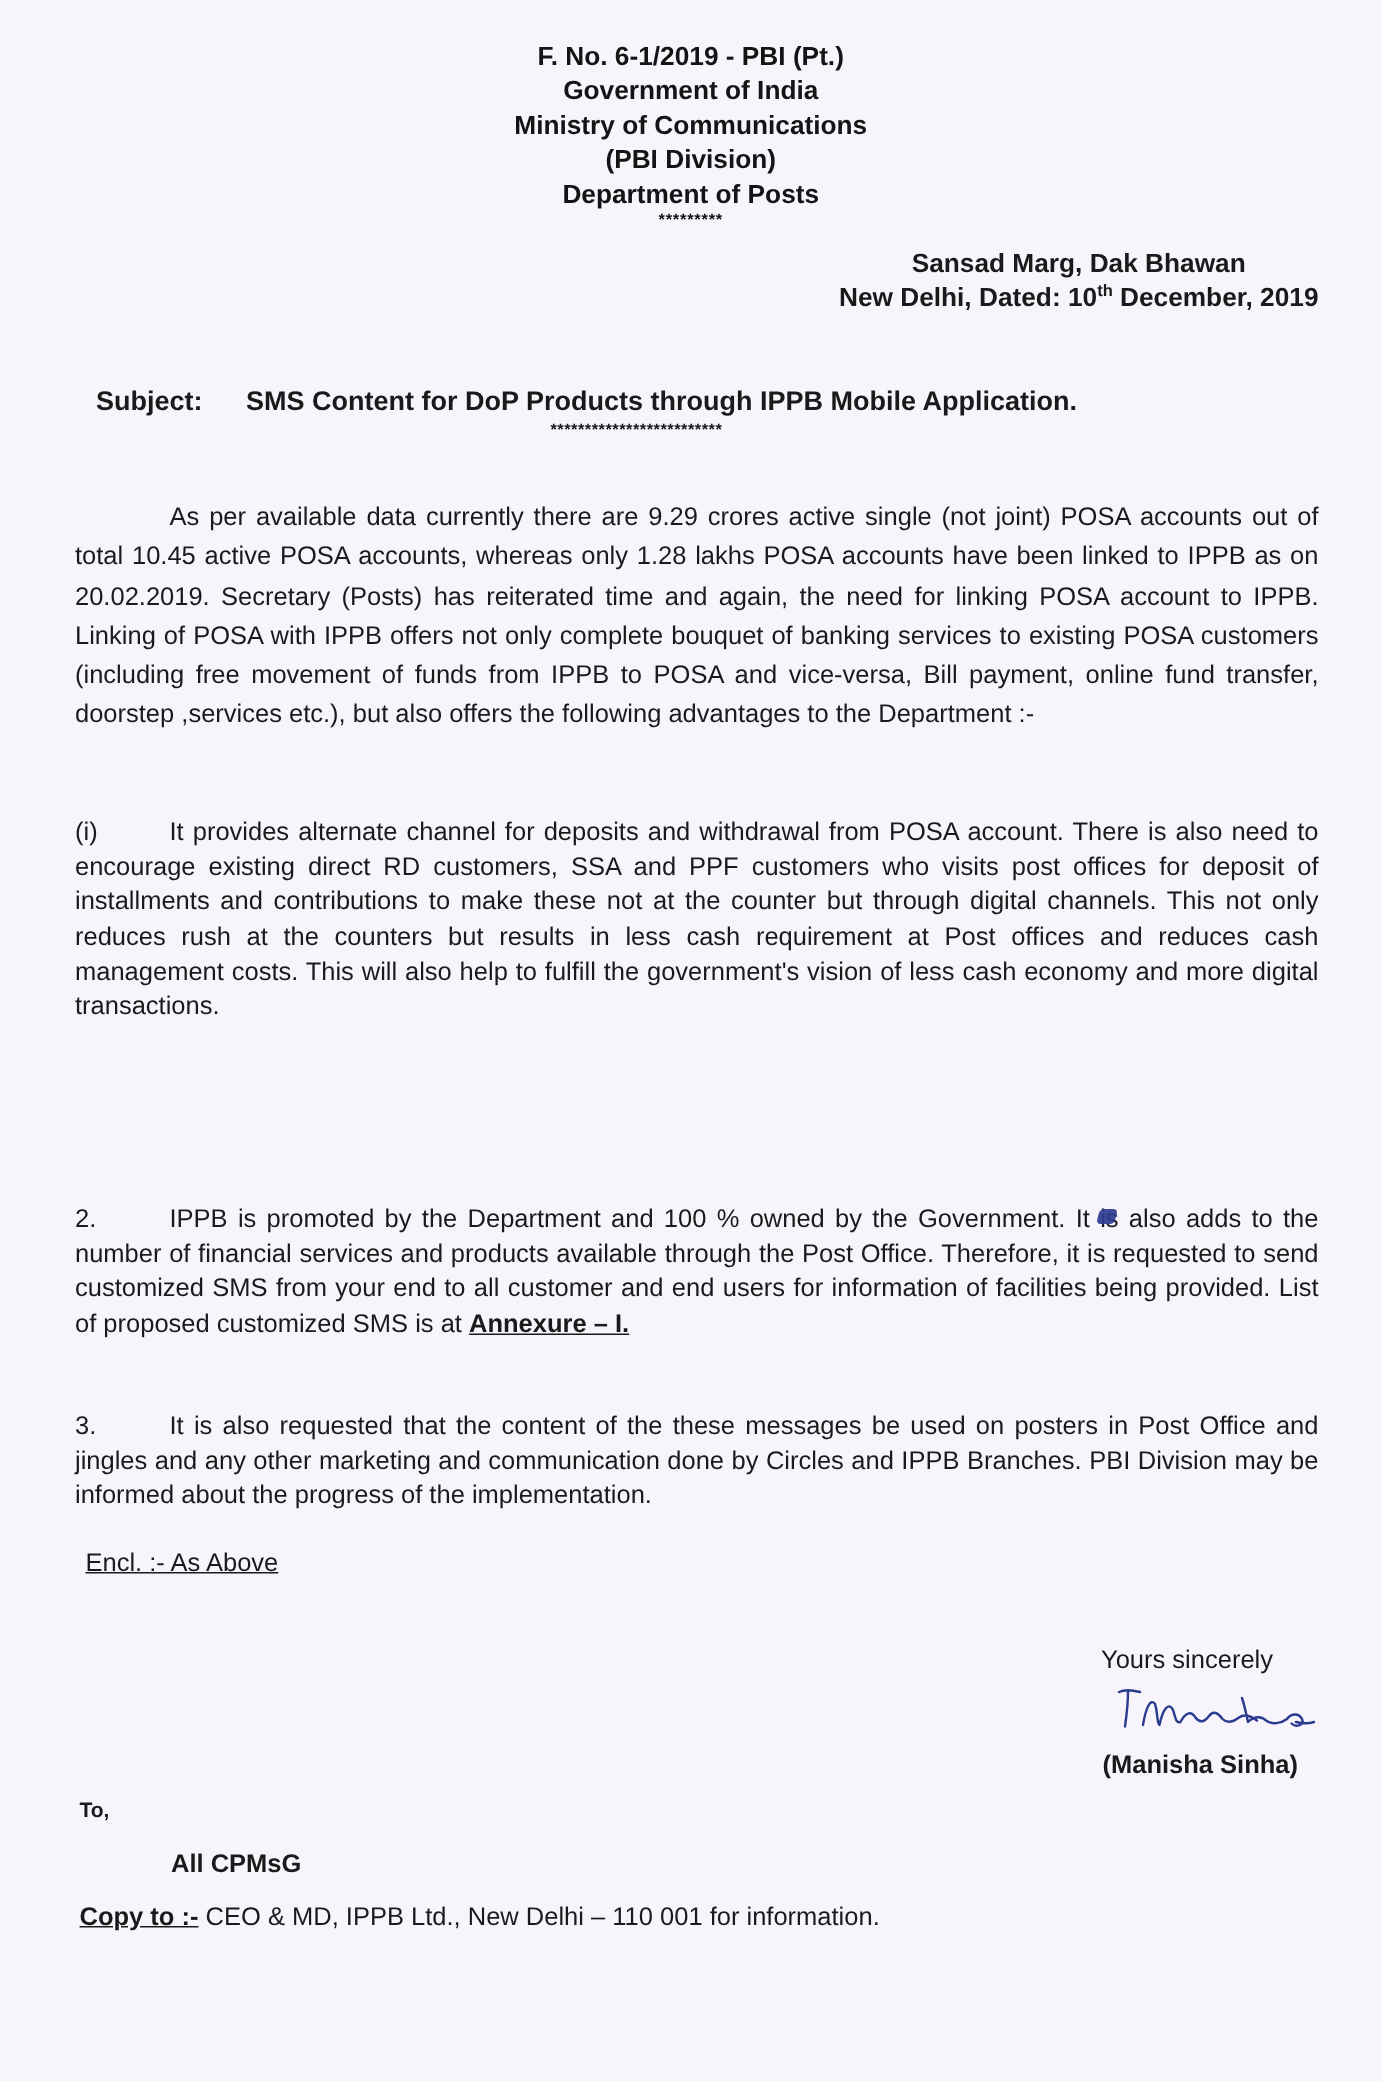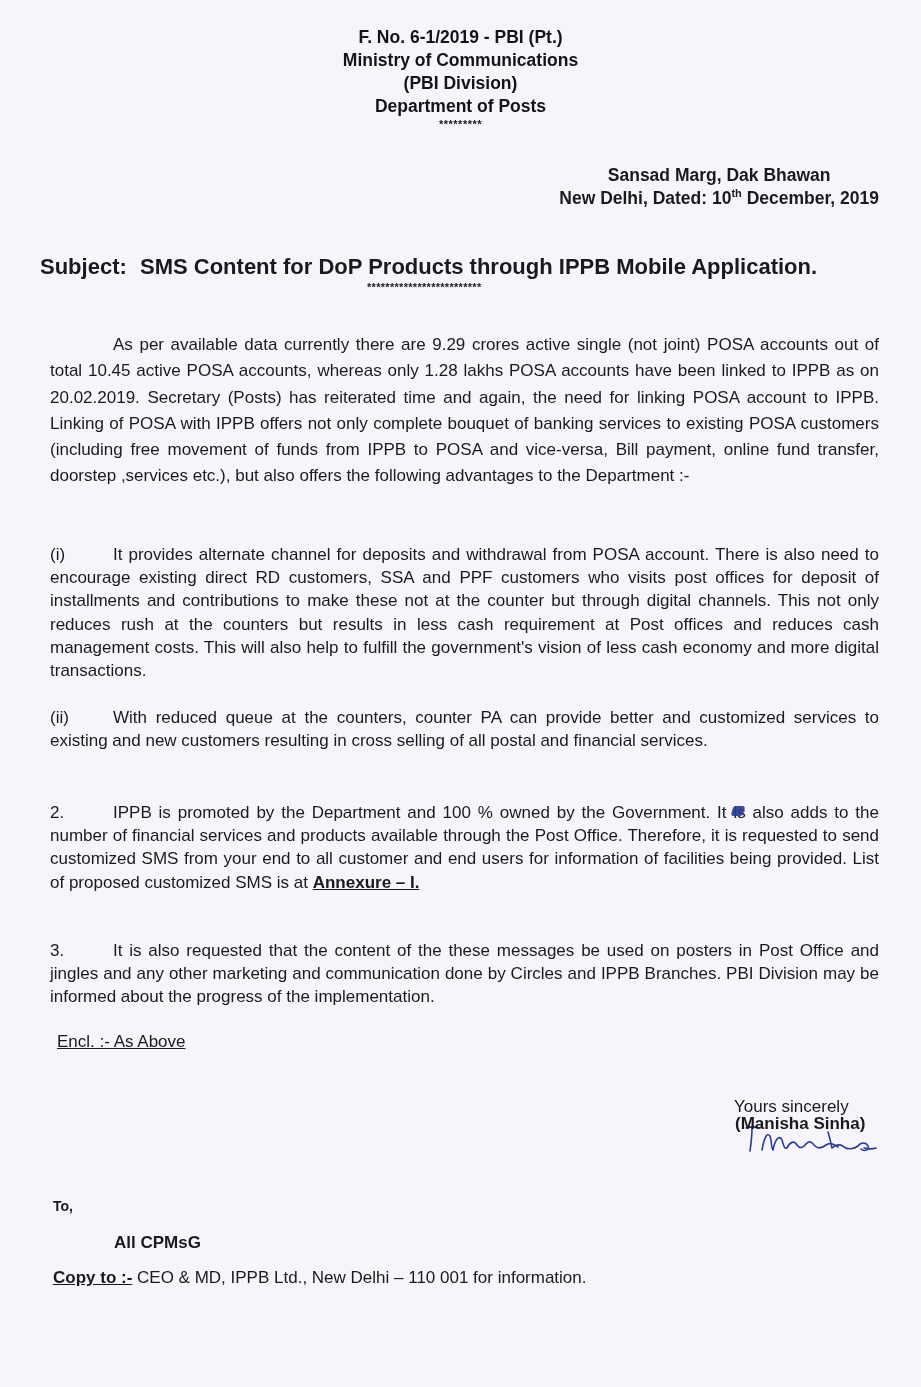--- a/index.html
+++ b/index.html
@@ -49,23 +49,23 @@
       line-height: 23px;
     }
     .address sup {
       font-size: 11px;
       line-height: 0;
       vertical-align: 7px;
     }
     .subject {
       position: absolute;
       top: 256px;
-      left: 40px;
-      font-weight: bold;
-      font-size: 22px;
+      left: 64px;
+      font-weight: bold;
+      font-size: 18px;
       line-height: 22px;
     }
     .subject .sub-label {
       display: inline-block;
       width: 100px;
     }
     .subject-stars {
       position: absolute;
       top: 281px;
       left: 367px;
@@ -129,21 +129,21 @@
     }
     .signature {
       position: absolute;
       top: 1118px;
       left: 740px;
       width: 140px;
       height: 40px;
     }
     .signer {
       position: absolute;
-      top: 1114px;
+      top: 1167px;
       left: 735px;
       font-size: 17px;
       font-weight: bold;
     }
     .to-label {
       position: absolute;
       top: 1198px;
       left: 53px;
       font-size: 14px;
       font-weight: bold;
@@ -162,20 +162,21 @@
       font-size: 17px;
     }
   </style>
 </head>
 <body>
 
 <div class="page">
 
   <div class="header">
     <div>F. No. 6-1/2019 - PBI (Pt.)</div>
+    <div>Government of India</div>
     <div>Ministry of Communications</div>
     <div>(PBI Division)</div>
     <div>Department of Posts</div>
     <div class="stars">*********</div>
   </div>
 
   <div class="address">
     <div>Sansad Marg, Dak Bhawan</div>
     <div><span>New Delhi, Dated: 10</span><sup>th</sup><span> December, 2019</span></div>
   </div>
@@ -186,23 +187,20 @@
   <div class="subject-stars">*************************</div>
 
   <div class="para" style="top:332px;">
     <span class="indent"></span><span>As per available data currently there are 9.29 crores active single (not joint) POSA accounts out of total 10.45 active POSA accounts, whereas only 1.28 lakhs POSA accounts have been linked to IPPB as on 20.02.2019. Secretary (Posts) has reiterated time and again, the need for linking POSA account to IPPB. Linking of POSA with IPPB offers not only complete bouquet of banking  services to existing POSA customers (including free movement of funds from IPPB to POSA and vice-versa, Bill payment, online fund transfer, doorstep ,services etc.), but also offers the following advantages to the Department :-</span>
   </div>
 
   <div class="para tight" style="top:543px;">
     <span class="num">(i)</span><span>It provides alternate channel for deposits and withdrawal from POSA account. There is also need to encourage existing direct RD customers, SSA and PPF customers who visits post offices for deposit of installments and contributions to make these not at the counter but through digital channels. This not only reduces rush at the counters but results in less cash requirement at Post offices and reduces cash management costs. This will also help to fulfill the government's vision of less cash economy and more digital transactions.</span>
   </div>
 
-  <div class="para tight" style="top:706px;">
-    <span class="num">(ii)</span><span>With reduced queue at the counters, counter PA can provide better and customized services to existing and new customers resulting in cross selling of all postal and financial services.</span>
-  </div>
 
   <div class="para tight" style="top:801px;">
     <span class="num">2.</span><span>IPPB is promoted by the Department and 100 % owned by the Government. It </span><span class="strike-ink">is</span><span> also adds to the number of financial services and products available through the Post Office. Therefore, it is requested to send customized SMS from your end to all customer and end users for information of facilities being provided. List of proposed customized SMS is at </span><span class="bold">Annexure – I.</span>
   </div>
 
   <div class="para tight" style="top:939px;">
     <span class="num">3.</span><span>It is also requested that the content of the these messages be used on posters in Post Office and jingles and any other marketing and communication done by Circles and IPPB Branches. PBI Division may be informed about the progress of the implementation.</span>
   </div>
 
   <div class="encl">Encl. :- As Above</div>

